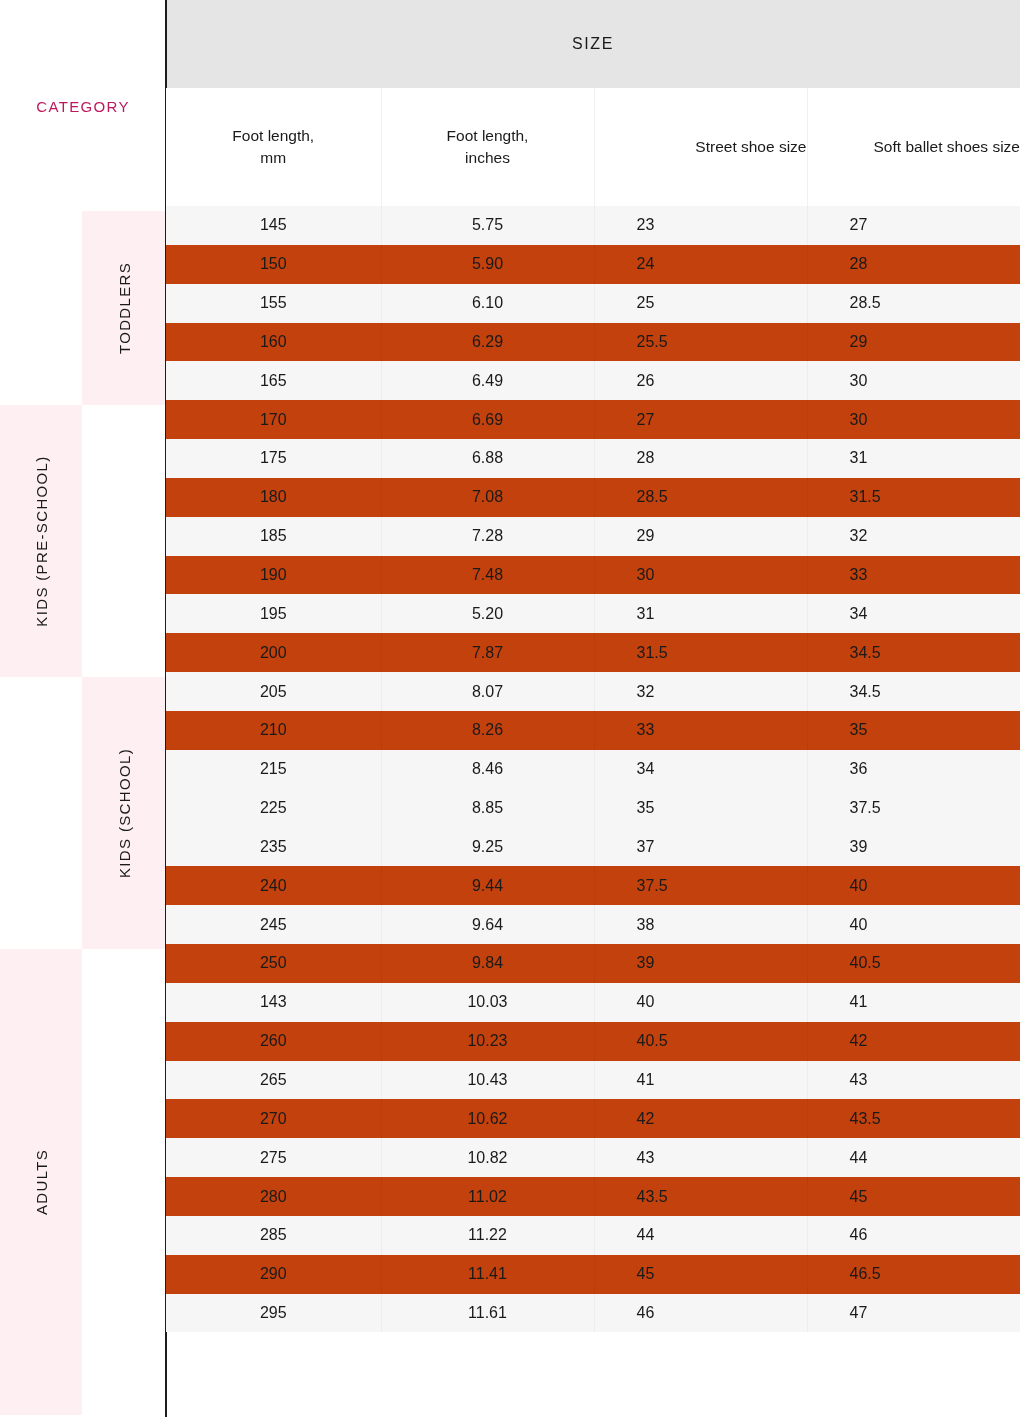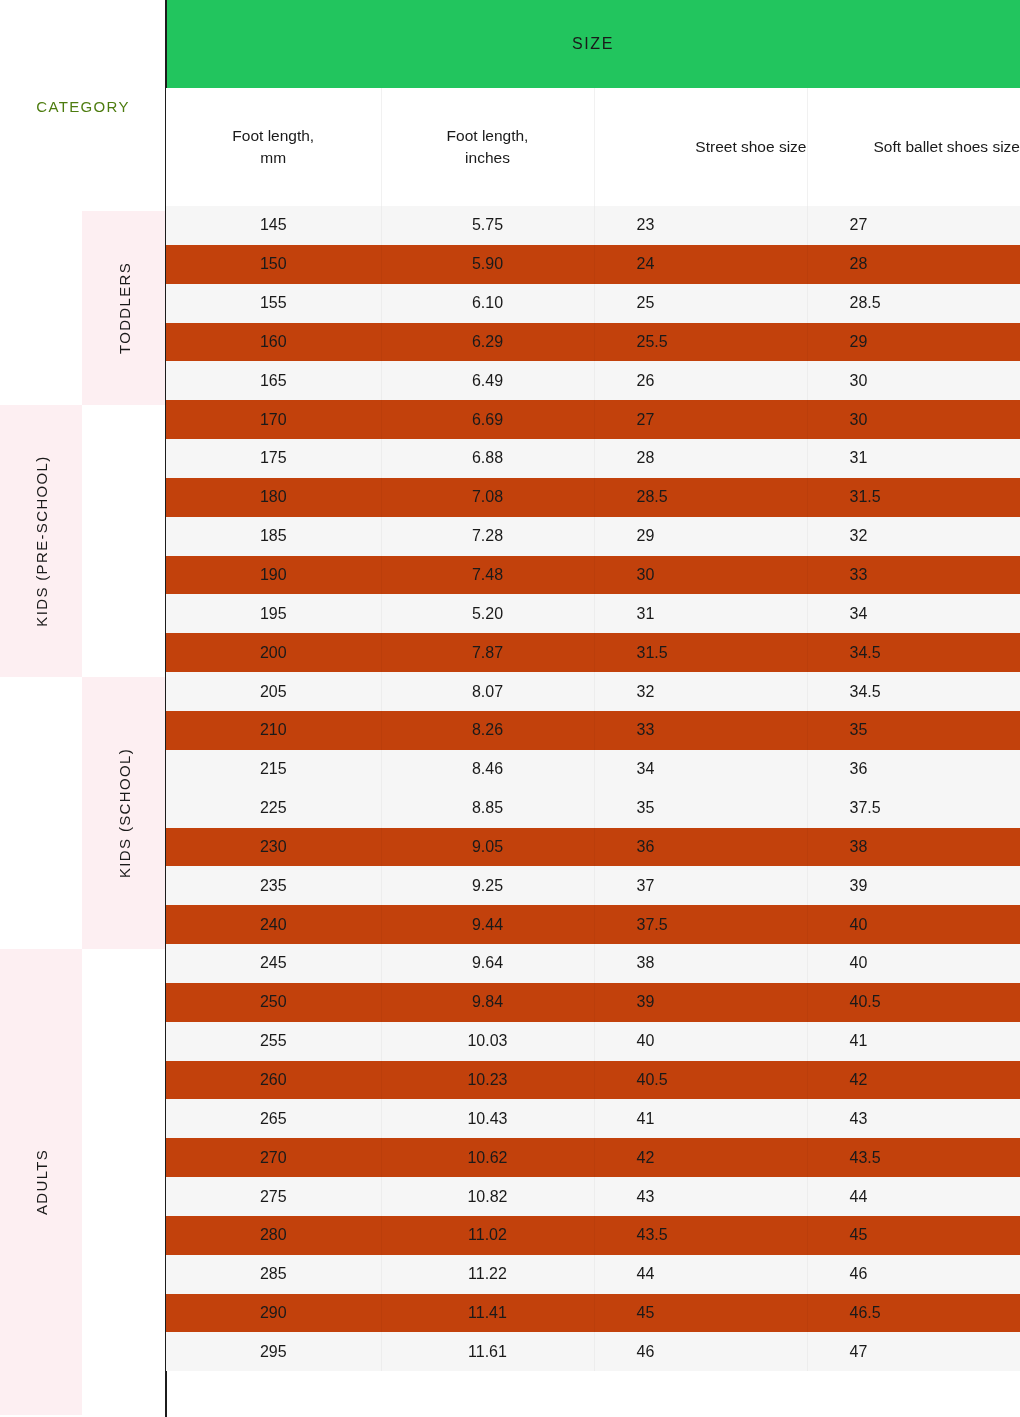--- a/index.html
+++ b/index.html
@@ -38,21 +38,21 @@
     font-weight: 400;
   }
 
   
   .size-band {
     position: absolute;
     left: 166px;
     top: 0;
     width: 854px;
     height: 88px;
-    background: #22c55e;
+    background: #e5e5e5;
   }
   .size-band-label {
     position: absolute;
     left: 0;
     top: 0;
     width: 100%;
     height: 100%;
     display: flex;
     align-items: center;
     justify-content: center;
@@ -66,21 +66,21 @@
     position: absolute;
     left: 0;
     top: 88px;
     width: 166px;
     height: 36px;
     display: flex;
     align-items: center;
     justify-content: center;
     font-size: 15px;
     letter-spacing: 0.09em;
-    color: #4d7c0f;
+    color: #be185d;
   }
 
   
   .vrule {
     position: absolute;
     left: 165px;
     top: 0;
     width: 1.6px;
     height: 1417px;
     background: #1c1c1c;
@@ -280,26 +280,20 @@
           <td class="col-in">8.46</td>
           <td class="col-st">34</td>
           <td class="col-bal">36</td>
         </tr>
         <tr class="odd">
           <td class="col-mm">225</td>
           <td class="col-in">8.85</td>
           <td class="col-st">35</td>
           <td class="col-bal">37.5</td>
         </tr>
-        <tr class="even">
-          <td class="col-mm">230</td>
-          <td class="col-in">9.05</td>
-          <td class="col-st">36</td>
-          <td class="col-bal">38</td>
-        </tr>
         <tr class="odd">
           <td class="col-mm">235</td>
           <td class="col-in">9.25</td>
           <td class="col-st">37</td>
           <td class="col-bal">39</td>
         </tr>
         <tr class="even">
           <td class="col-mm">240</td>
           <td class="col-in">9.44</td>
           <td class="col-st">37.5</td>
@@ -311,21 +305,21 @@
           <td class="col-st">38</td>
           <td class="col-bal">40</td>
         </tr>
         <tr class="even">
           <td class="col-mm">250</td>
           <td class="col-in">9.84</td>
           <td class="col-st">39</td>
           <td class="col-bal">40.5</td>
         </tr>
         <tr class="odd">
-          <td class="col-mm">255</td>
+          <td class="col-mm">143</td>
           <td class="col-in">10.03</td>
           <td class="col-st">40</td>
           <td class="col-bal">41</td>
         </tr>
         <tr class="even">
           <td class="col-mm">260</td>
           <td class="col-in">10.23</td>
           <td class="col-st">40.5</td>
           <td class="col-bal">42</td>
         </tr>

